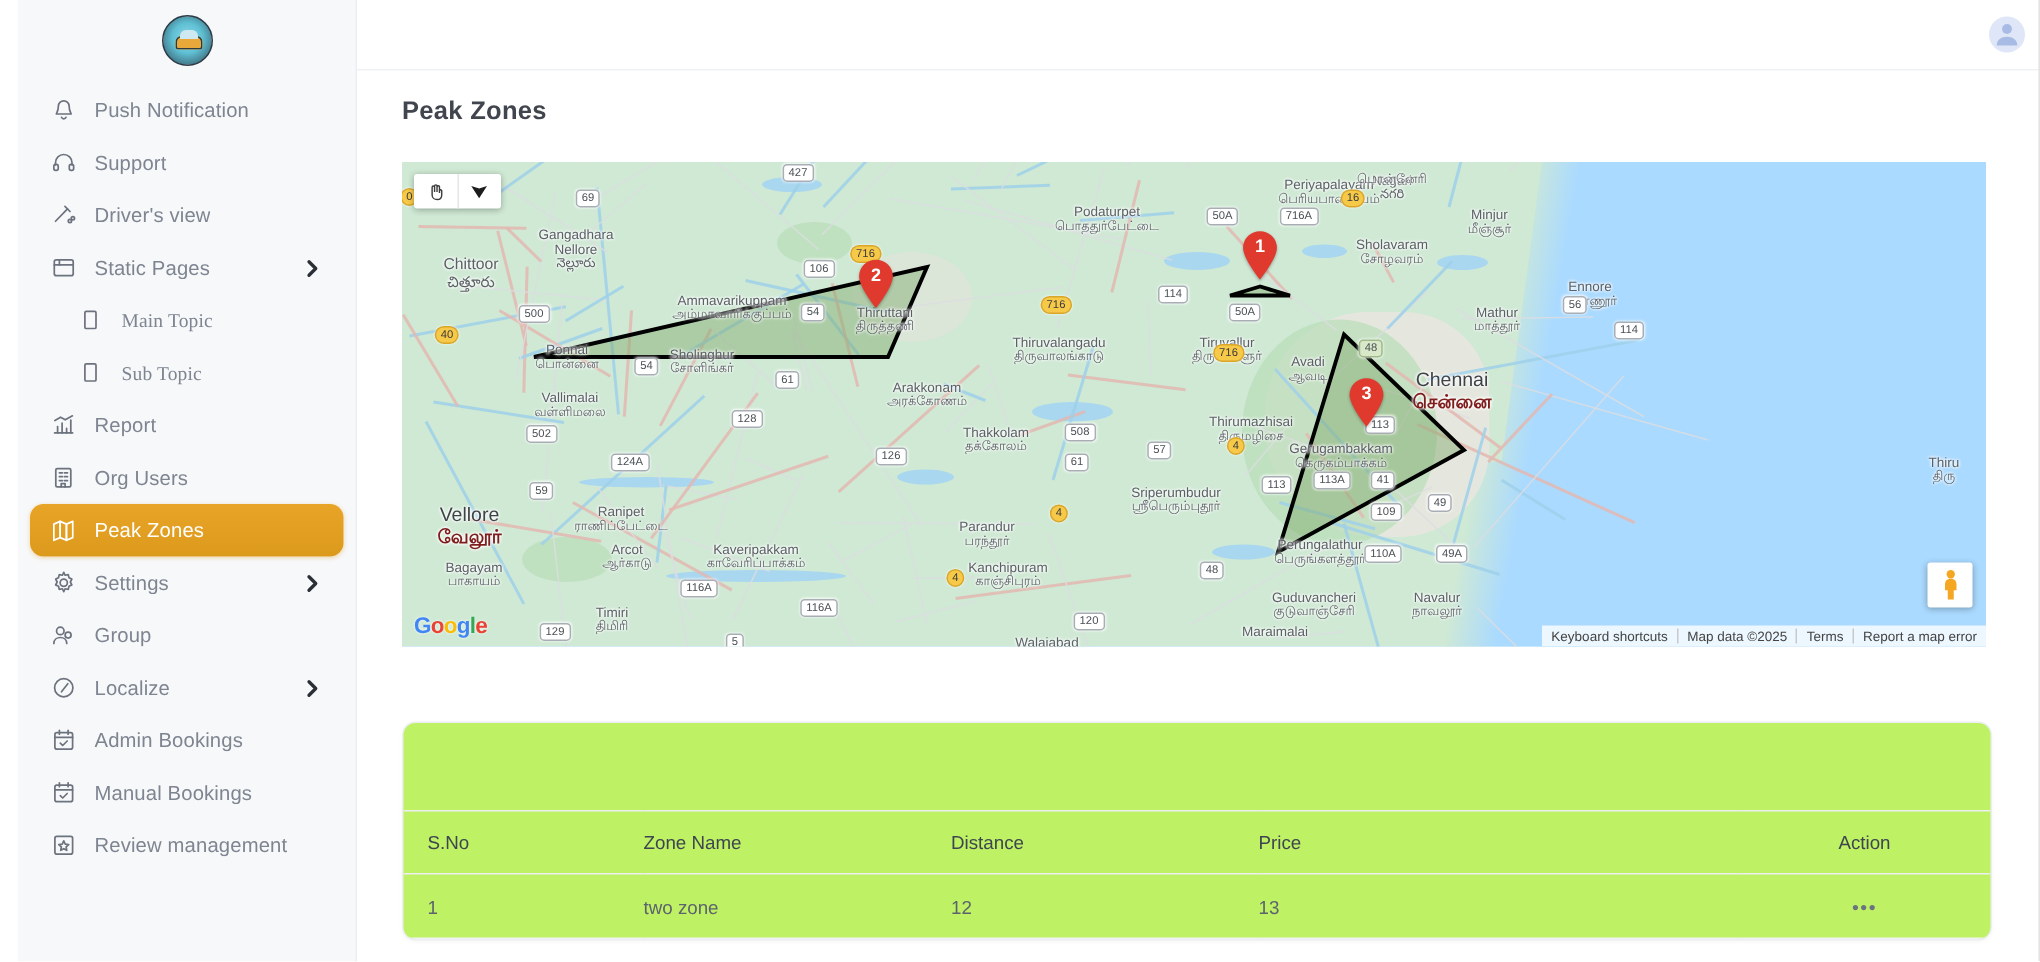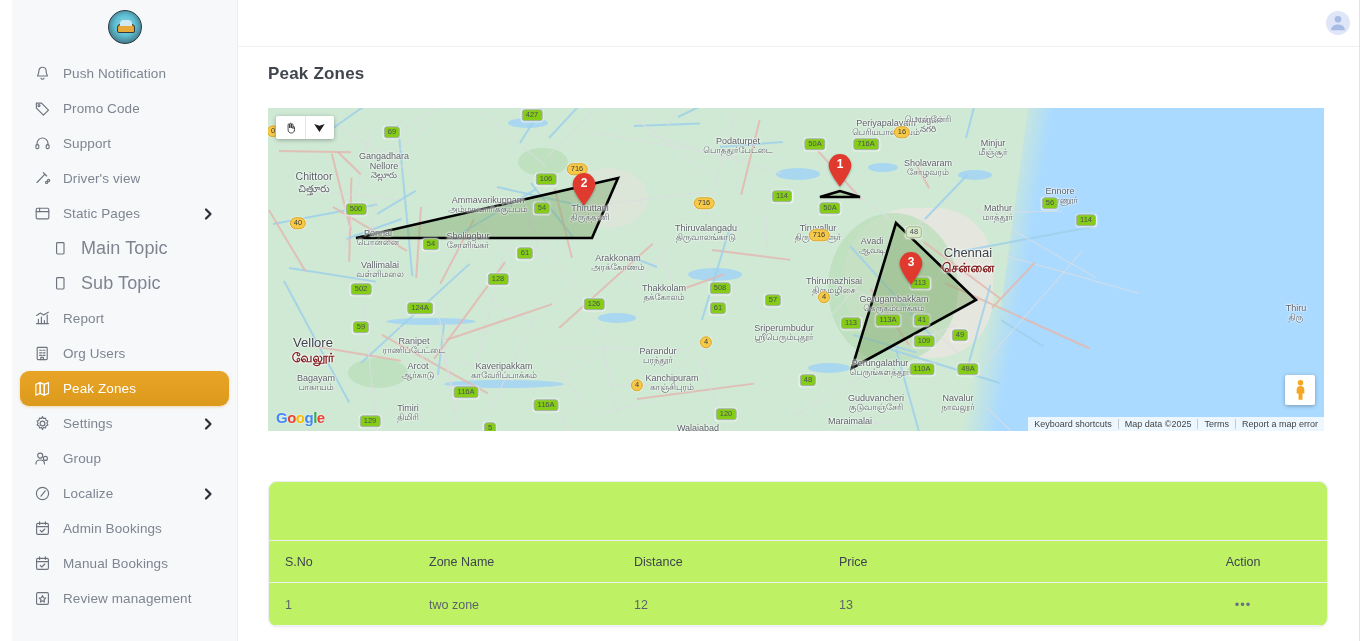--- a/index.html
+++ b/index.html
@@ -43,21 +43,21 @@
     border-radius: 9px;
     color: #7e8591; font-size: 13.5px; letter-spacing: .1px;
     cursor: pointer; position: relative;
     white-space: nowrap;
   }
   .nav-item.active {
     background: linear-gradient(180deg, #e8a426 0%, #dc9a1d 100%);
     color: #ffffff;
     box-shadow: 0 1px 3px rgba(220,154,29,.35);
   }
-  .nav-item.sub { padding-left: 32px; font-size: 18px; }
+  .nav-item.sub { padding-left: 32px; font-size: 13px; font-family: Liberation Serif, serif; }
   .nav-ico { width: 17px; height: 17px; flex: 0 0 17px; display: block; }
   .nav-ico svg { width: 17px; height: 17px; display: block; }
   .chev { margin-left: auto; width: 14px; height: 14px; color: #2b2f36; }
   .chev svg { width: 14px; height: 14px; display: block; }
   .nav-label { overflow: hidden; text-overflow: ellipsis; }
 
   
   .main { flex: 1 1 auto; height: 641px; background: #ffffff; position: relative; overflow: hidden; }
   .topbar {
     height: 47px; background: #ffffff; border-bottom: 1px solid #f0f1f4;
@@ -129,21 +129,21 @@
     pointer-events: none;
   }
   .map-label .ta { font-size: 8.6px; display: block; color: #5b6066; }
   .map-label.big { font-size: 13px; color: #3e4348; font-weight: 400; }
   .map-label.big .ta { font-size: 12.5px; font-weight: 700; color: #7f1d1d; }
   .map-label.mid { font-size: 10.5px; }
   .map-label.mid .ta { font-size: 10px; }
 
   .shield {
     position: absolute; transform: translate(-50%,-50%);
-    background: #84cc16; border: 1px solid #a9aeb5; border-radius: 3px;
+    background: #ffffff; border: 1px solid #a9aeb5; border-radius: 3px;
     font-size: 7.5px; color: #4c5157; padding: 1px 3px; line-height: 1;
     box-shadow: 0 0 2px rgba(255,255,255,.9);
   }
   .shield.yellow { background: #f7c948; border-color: #d9a62a; color: #3c3c3c; border-radius: 9px; }
   .shield.green { background: #d8e8c8; border-color: #9fb98a; }
 
   
   .zonesvg { position: absolute; left: 0; top: 0; width: 1056px; height: 323px; overflow: visible; }
 
   .pin {
@@ -239,29 +239,20 @@
     </div>
     <nav class="nav" id="nav">
         <div class="nav-item">
           <span class="nav-ico">
             <svg viewBox="0 0 17 17" fill="none" stroke="#6d737e" stroke-width="1.15" stroke-linecap="round" stroke-linejoin="round">
               <path d="M8.5 2.2a3.6 3.6 0 00-3.6 3.6c0 3.4-1.3 4.4-1.3 5.2h9.8c0-.8-1.3-1.8-1.3-5.2A3.6 3.6 0 008.5 2.2z"></path>
               <path d="M7 13.2a1.6 1.6 0 003 0"></path>
             </svg>
           </span>
           <span class="nav-label">Push Notification</span>
-        </div>
-        <div class="nav-item">
-          <span class="nav-ico">
-            <svg viewBox="0 0 17 17" fill="none" stroke="#6d737e" stroke-width="1.15" stroke-linecap="round" stroke-linejoin="round">
-              <path d="M2.4 8.2V3.1h5.1l7 7-5.1 5.1z"></path>
-              <circle cx="5" cy="5.6" r="1"></circle>
-            </svg>
-          </span>
-          <span class="nav-label">Promo Code</span>
         </div>
         <div class="nav-item">
           <span class="nav-ico">
             <svg viewBox="0 0 17 17" fill="none" stroke="#6d737e" stroke-width="1.15" stroke-linecap="round" stroke-linejoin="round">
               <path d="M3 10V8.5a5.5 5.5 0 0111 0V10"></path>
               <rect x="1.9" y="9.6" width="2.9" height="4" rx="1.2"></rect>
               <rect x="12.2" y="9.6" width="2.9" height="4" rx="1.2"></rect>
             </svg>
           </span>
           <span class="nav-label">Support</span>

